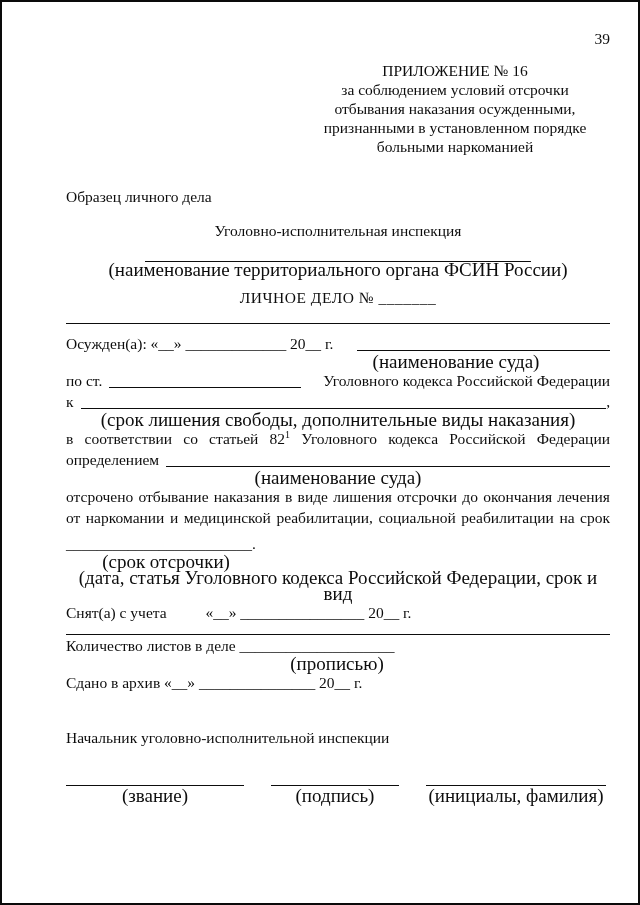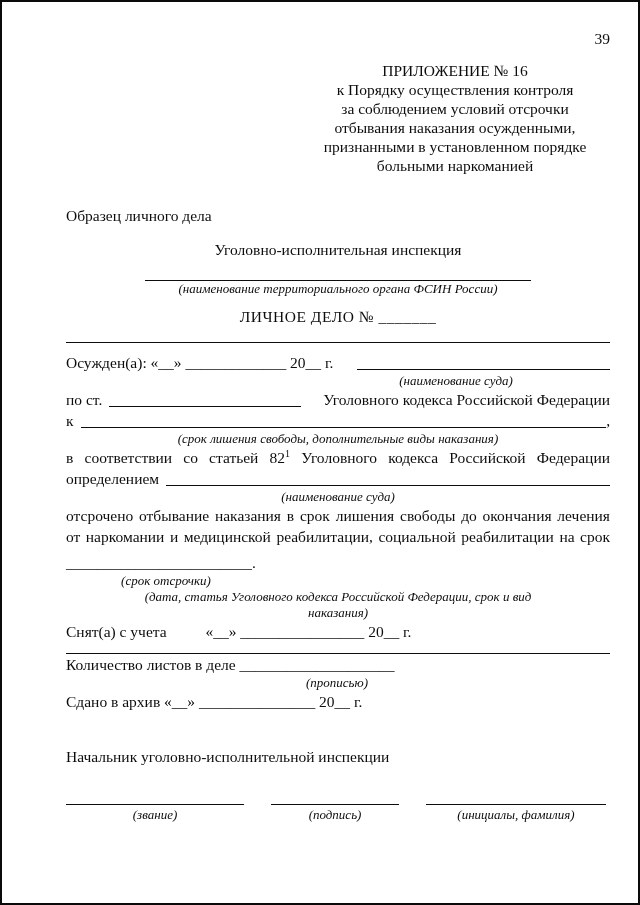--- a/index.html
+++ b/index.html
@@ -25,21 +25,21 @@
     margin:12px 0 0 auto;
     text-align:center;
     line-height:19px;
   }
   .sample-label{margin-top:30px;}
   .center{text-align:center;}
   .inspection-title{margin-top:13px;}
   .rule{border-bottom:1px solid #0d0d0d;height:0;}
   .rule-center{width:386px;margin:20px auto 0 auto;}
   .rule-full{margin-top:15px;}
-  .caption{font-size:13px;line-height:16px;font-style:italic;}
+  .caption{font-size:19px;line-height:16px;}
   .case-title{margin-top:9px;letter-spacing:0.5px;}
   .row{display:flex;align-items:stretch;}
   .fill{flex:1;border-bottom:1px solid #0d0d0d;margin-bottom:3px;}
   .row-convicted{margin-top:9px;gap:17px;}
   .caption-right{width:300px;margin-left:240px;text-align:center;}
   .gap-r{margin-right:22px;margin-left:7px;}
   .gap-l{margin-left:7px;}
   .justify{text-align:justify;text-align-last:justify;}
   sup{font-size:10px;line-height:0;}
   .blank-period{margin-top:5px;}
@@ -57,21 +57,20 @@
 </style>
 </head>
 <body>
 
 <div class="page">
 
   <div class="page-num">39</div>
 
   <div class="header-block">
     <div>ПРИЛОЖЕНИЕ № 16</div>
-    <div>к Порядку осуществления контроля</div>
     <div>за соблюдением условий отсрочки</div>
     <div>отбывания наказания осужденными,</div>
     <div>признанными в установленном порядке</div>
     <div>больными наркоманией</div>
   </div>
 
   <div class="sample-label">Образец личного дела</div>
 
   <div class="center inspection-title">Уголовно-исполнительная инспекция</div>
   <div class="rule rule-center"></div>
@@ -104,28 +103,27 @@
     <span>в соответствии со статьей 82</span><sup>1</sup>
     <span>Уголовного кодекса Российской Федерации</span>
   </div>
 
   <div class="row">
     <span>определением</span>
     <span class="fill gap-l"></span>
   </div>
   <div class="center caption">(наименование суда)</div>
 
-  <div class="justify">отсрочено отбывание наказания в срок лишения свободы до окончания лечения</div>
+  <div class="justify">отсрочено отбывание наказания в виде лишения отсрочки до окончания лечения</div>
   <div class="justify">от наркомании и медицинской реабилитации, социальной реабилитации на срок</div>
 
   <div class="blank-period">________________________.</div>
   <div class="caption caption-deferral">(срок отсрочки)</div>
 
   <div class="center caption">(дата, статья Уголовного кодекса Российской Федерации, срок и вид</div>
-  <div class="center caption">наказания)</div>
 
   <div class="pre">Снят(а) с учета          «__» ________________ 20__ г.</div>
 
   <div class="rule rule-full rule-removal"></div>
 
   <div>Количество листов в деле ____________________</div>
   <div class="caption caption-propisyu">(прописью)</div>
 
   <div>Сдано в архив «__» _______________ 20__ г.</div>
 

